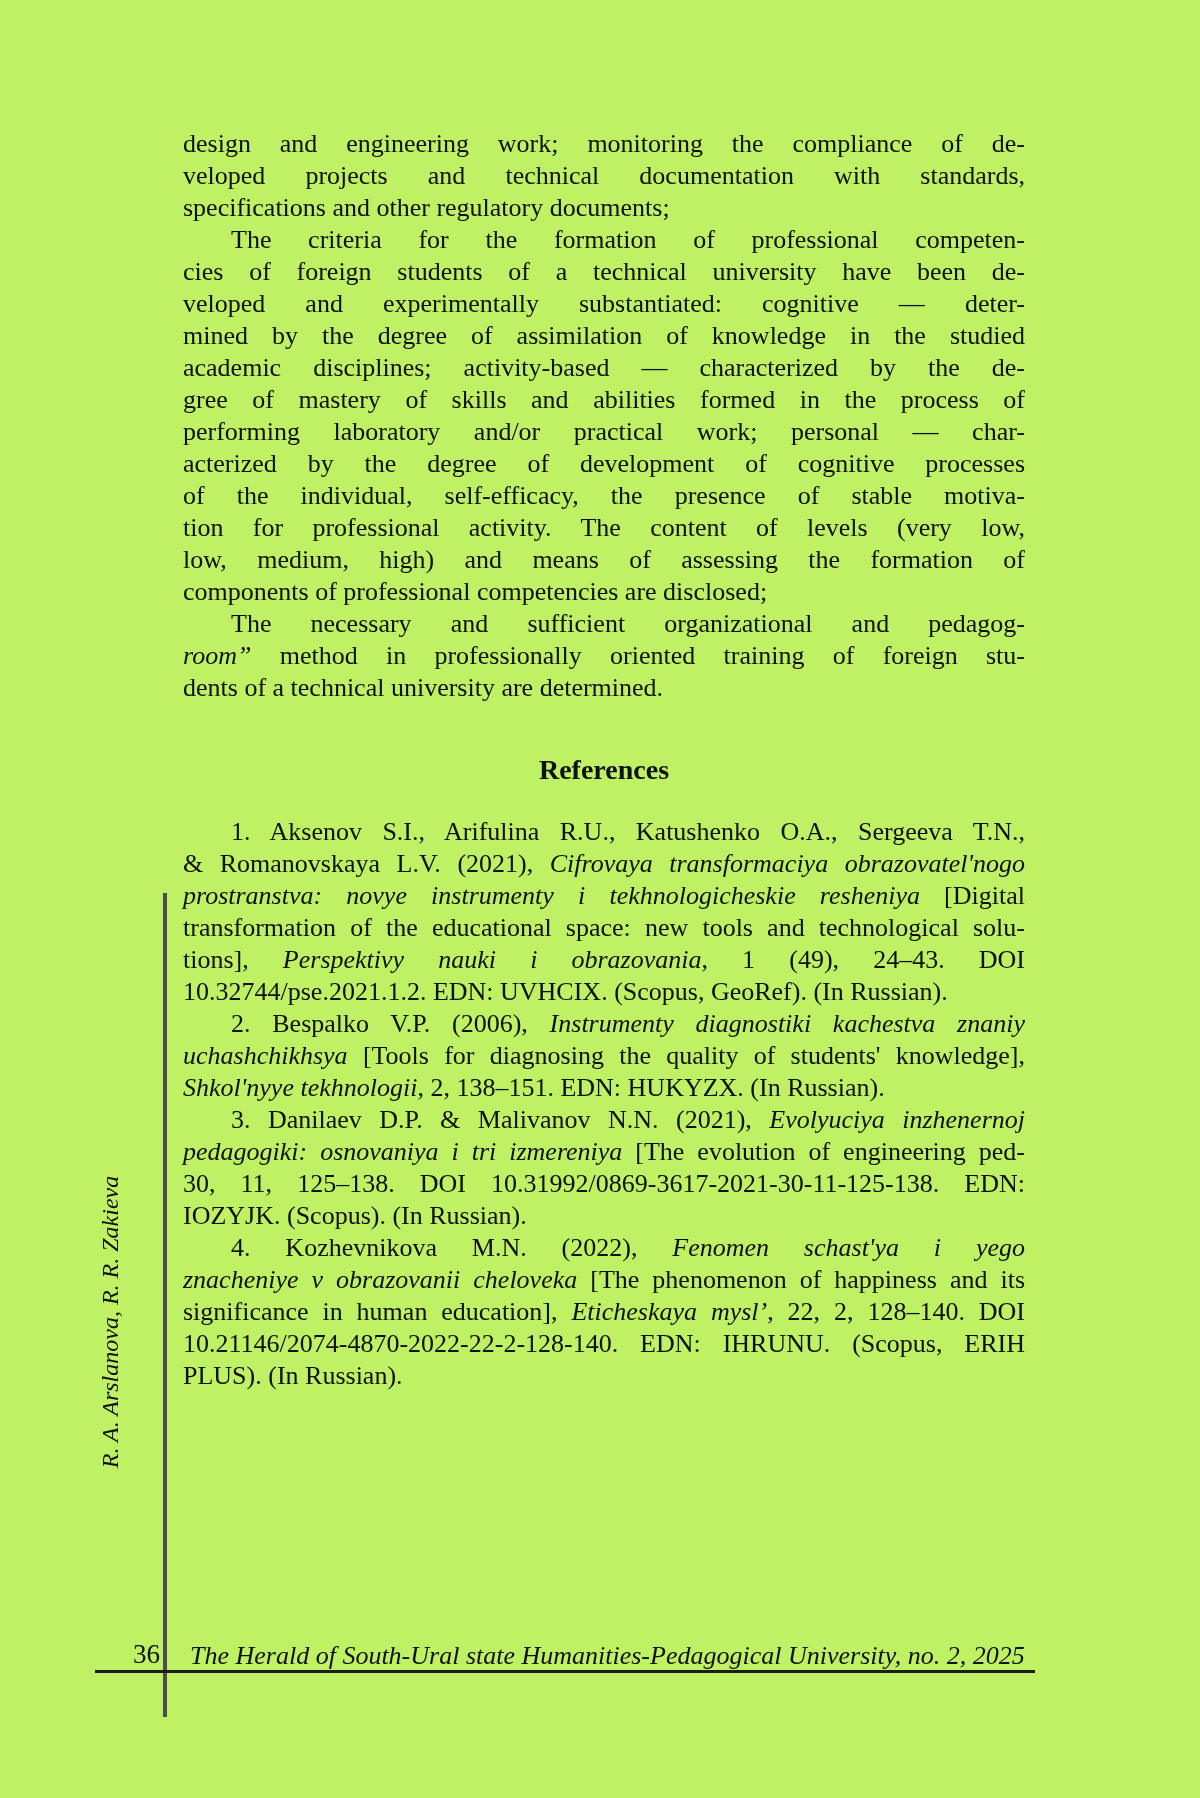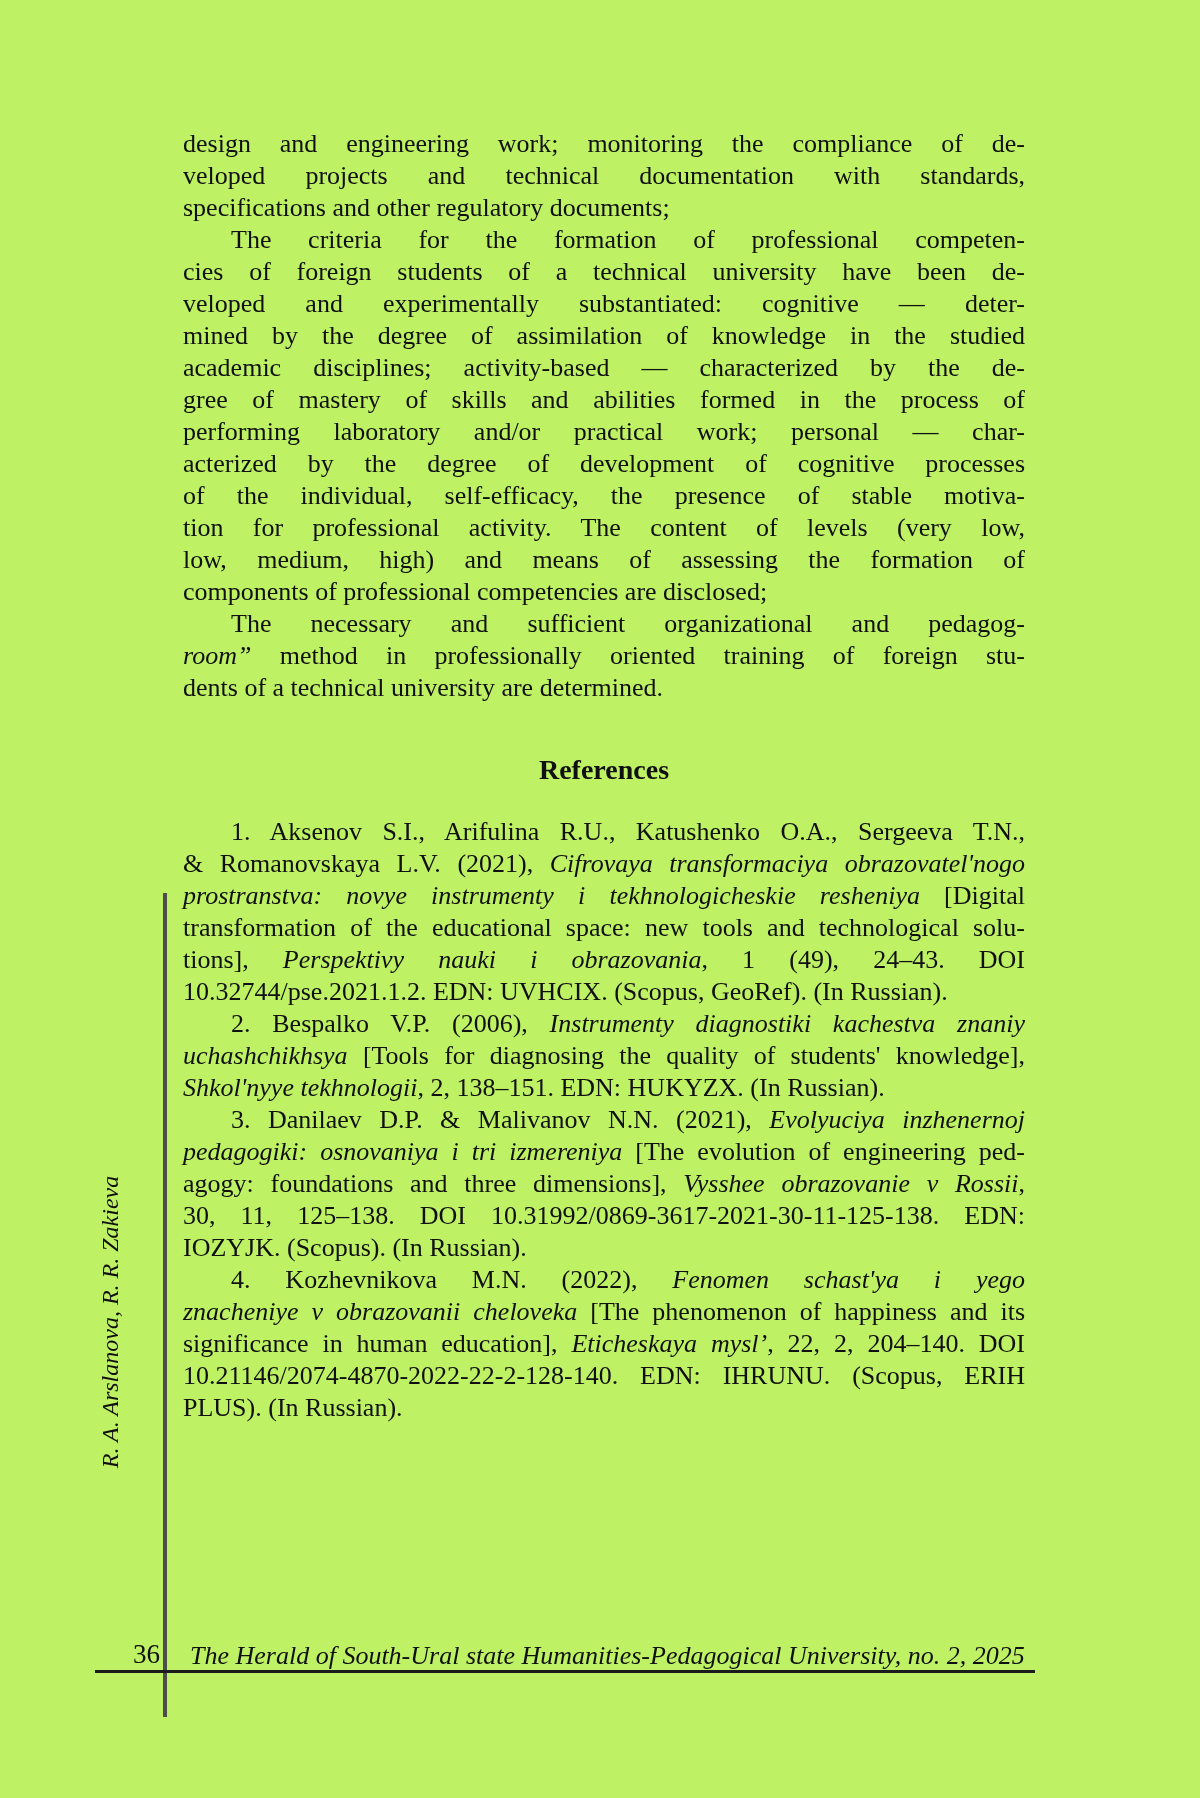--- a/index.html
+++ b/index.html
@@ -119,26 +119,25 @@
         <div class="tline"><span>&amp; Romanovskaya L.V. (2021), </span><span class="it">Cifrovaya transformaciya obrazovatel'nogo</span></div>
         <div class="tline"><span class="it">prostranstva: novye instrumenty i tekhnologicheskie resheniya</span><span> [Digital</span></div>
         <div class="tline"><span>transformation of the educational space: new tools and technological solu-</span></div>
         <div class="tline"><span>tions], </span><span class="it">Perspektivy nauki i obrazovania</span><span>, 1 (49), 24–43. DOI</span></div>
         <div class="tline end"><span>10.32744/pse.2021.1.2. EDN: UVHCIX. (Scopus, GeoRef). (In Russian).</span></div>
         <div class="tline indent"><span>2. Bespalko V.P. (2006), </span><span class="it">Instrumenty diagnostiki kachestva znaniy</span></div>
         <div class="tline"><span class="it">uchashchikhsya</span><span> [Tools for diagnosing the quality of students' knowledge],</span></div>
         <div class="tline end"><span class="it">Shkol'nyye tekhnologii</span><span>, 2, 138–151. EDN: HUKYZX. (In Russian).</span></div>
         <div class="tline indent"><span>3. Danilaev D.P. &amp; Malivanov N.N. (2021), </span><span class="it">Evolyuciya inzhenernoj</span></div>
         <div class="tline"><span class="it">pedagogiki: osnovaniya i tri izmereniya</span><span> [The evolution of engineering ped-</span></div>
-        <div class="tline"><span>agogy: foundations and three dimensions], </span><span class="it">Vysshee obrazovanie v Rossii</span><span>,</span></div>
         <div class="tline"><span>30, 11, 125–138. DOI 10.31992/0869-3617-2021-30-11-125-138. EDN:</span></div>
         <div class="tline end"><span>IOZYJK. (Scopus). (In Russian).</span></div>
         <div class="tline indent"><span>4. Kozhevnikova M.N. (2022), </span><span class="it">Fenomen schast'ya i yego</span></div>
         <div class="tline"><span class="it">znacheniye v obrazovanii cheloveka</span><span> [The phenomenon of happiness and its</span></div>
-        <div class="tline"><span>significance in human education], </span><span class="it">Eticheskaya mysl’</span><span>, 22, 2, 204–140. DOI</span></div>
+        <div class="tline"><span>significance in human education], </span><span class="it">Eticheskaya mysl’</span><span>, 22, 2, 128–140. DOI</span></div>
         <div class="tline"><span>10.21146/2074-4870-2022-22-2-128-140. EDN: IHRUNU. (Scopus, ERIH</span></div>
         <div class="tline end"><span>PLUS). (In Russian).</span></div>
       </div>
   </div>
 
   <div class="margin-vline"></div>
 
   <div class="sidebar-authors">R. A. Arslanova, R. R. Zakieva</div>
 
   <div class="footer-pagenum">36</div>

